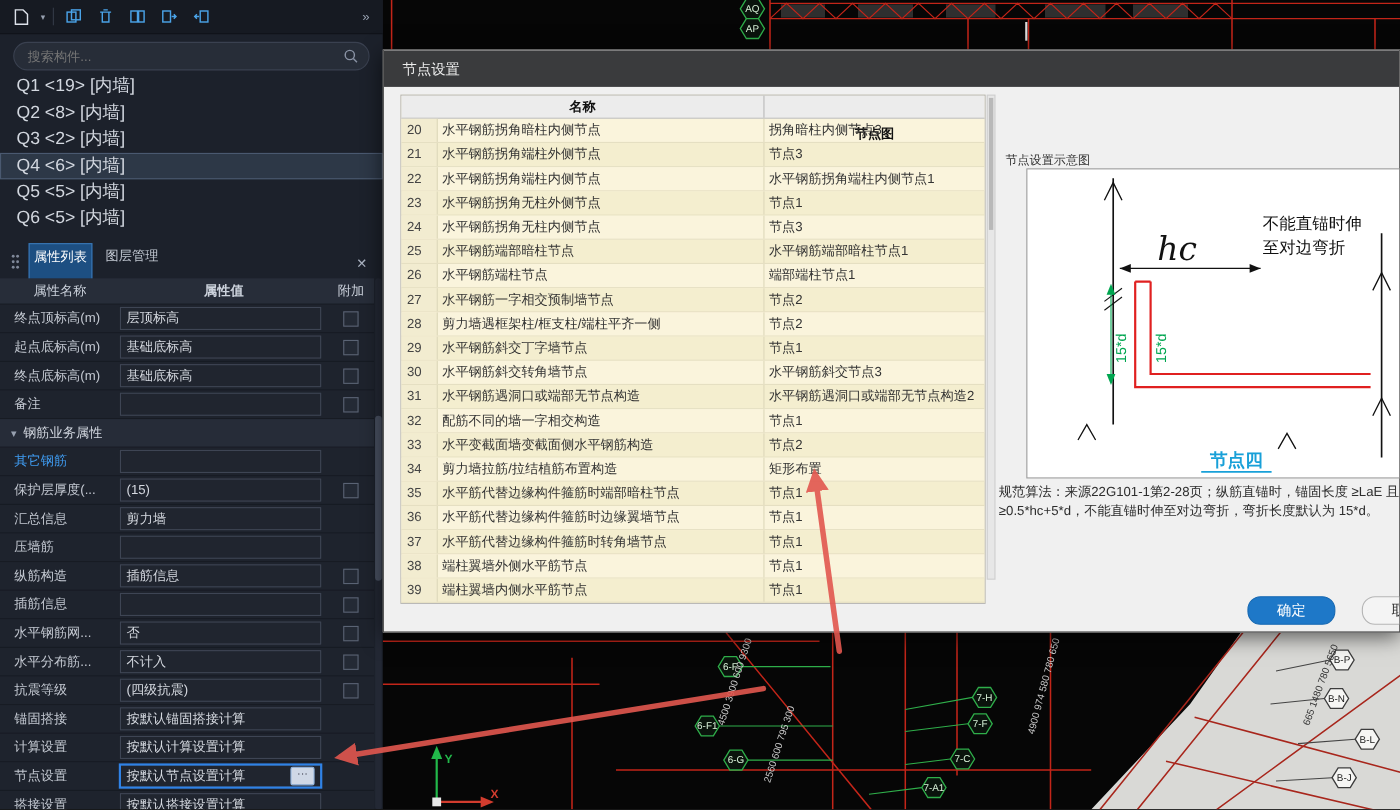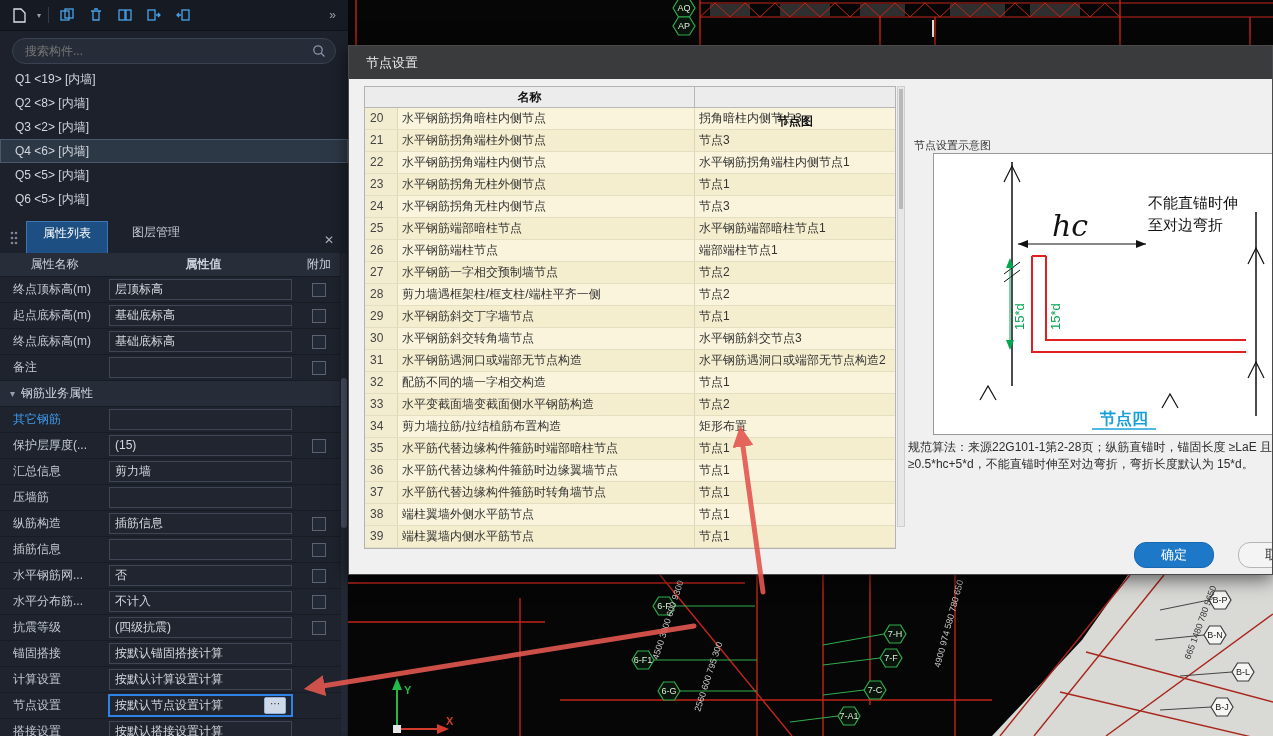--- a/index.html
+++ b/index.html
@@ -11,24 +11,24 @@
   .tbar{height:30px;background:#161a22;border-bottom:1px solid #10131a;display:flex;align-items:center;padding:0 8px;gap:7px;}
   .tico{width:22px;height:20px;display:flex;align-items:center;justify-content:center;border-radius:3px;}
   .tcaret{color:#97a0b0;font-size:8px;}
   .tsep{width:1px;height:16px;background:#333b48;}
   .tmore{margin-left:auto;color:#97a0b0;font-size:12px;letter-spacing:-2px;padding-right:6px;}
   .search{margin:7px 12px 3px;position:relative;}
   .search input{width:100%;box-sizing:border-box;height:26px;border-radius:13px;background:#272d38;
     border:1px solid #3a4150;color:#aab2c0;font-size:12px;padding:0 30px 0 12px;outline:none;font-family:inherit;}
   .mag{position:absolute;right:10px;top:6px;}
   .clist{margin-top:3px;}
-  .citem{height:24px;line-height:24px;padding-left:15px;font-size:12px;color:#d2d7df;}
+  .citem{height:24px;line-height:24px;padding-left:15px;font-size:16px;color:#d2d7df;}
   .citem.sel{background:#2d3847;outline:1px solid #4a5970;outline-offset:-1px;}
   .tabs{margin-top:16px;height:26px;display:flex;align-items:center;gap:8px;padding:0 10px;}
-  .tab{height:38px;line-height:22px;padding:0 16px;font-size:12px;color:#c3c9d3;}
+  .tab{height:38px;line-height:22px;padding:0 4px;font-size:12px;color:#c3c9d3;}
   .tab.act{background:#1d4f82;color:#fff;border:1px solid #3a77b4;box-sizing:border-box;}
   .tclose{margin-left:auto;color:#aab2c0;font-size:12px;padding-right:4px;}
   .pgrid{position:absolute;top:253px;left:0;width:340px;}
   .phead{display:flex;height:23px;background:#272d39;font-size:12px;color:#ccd2dc;align-items:center;border-bottom:1px solid #161a22;}
   .phead .hn{width:109px;text-align:center;}
   .phead .hv{flex:1;text-align:center;font-weight:bold;}
   .phead .hx{width:42px;text-align:center;}
   .prow{display:flex;height:25px;align-items:center;background:#1e232d;border-bottom:1px solid #171b23;}
   .pname{width:96px;padding-left:13px;font-size:12px;color:#c4c9d2;white-space:nowrap;overflow:hidden;}
   .pname.link{color:#3f9bf0;}

